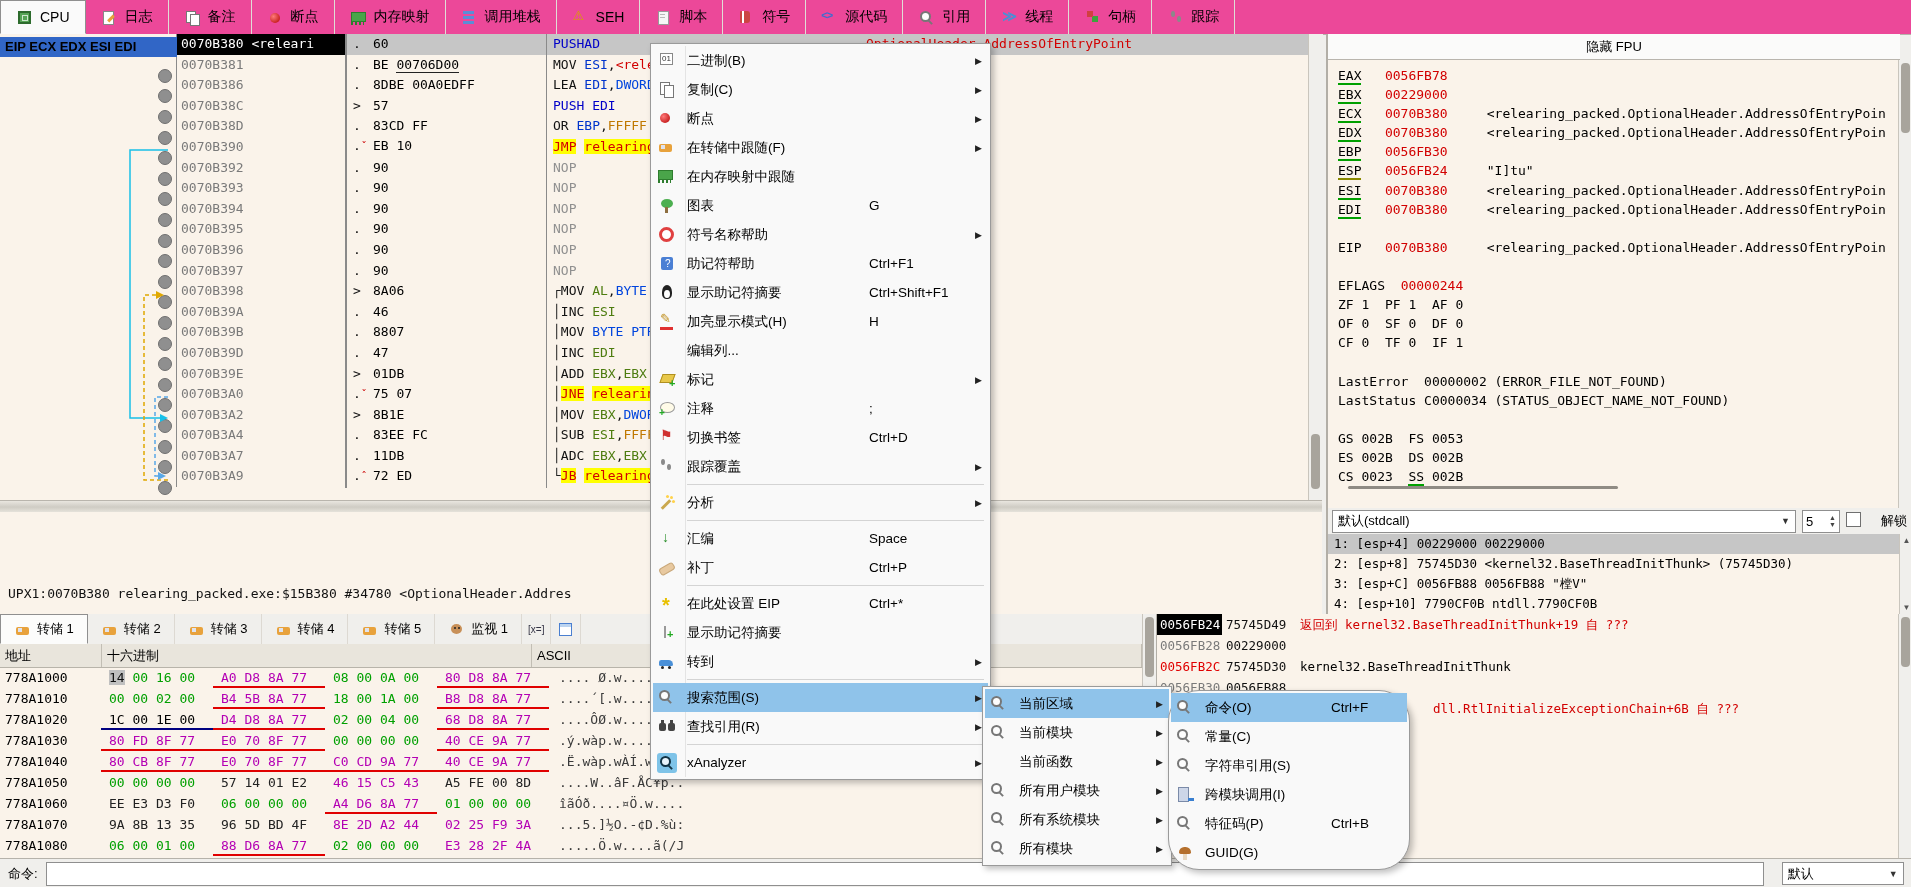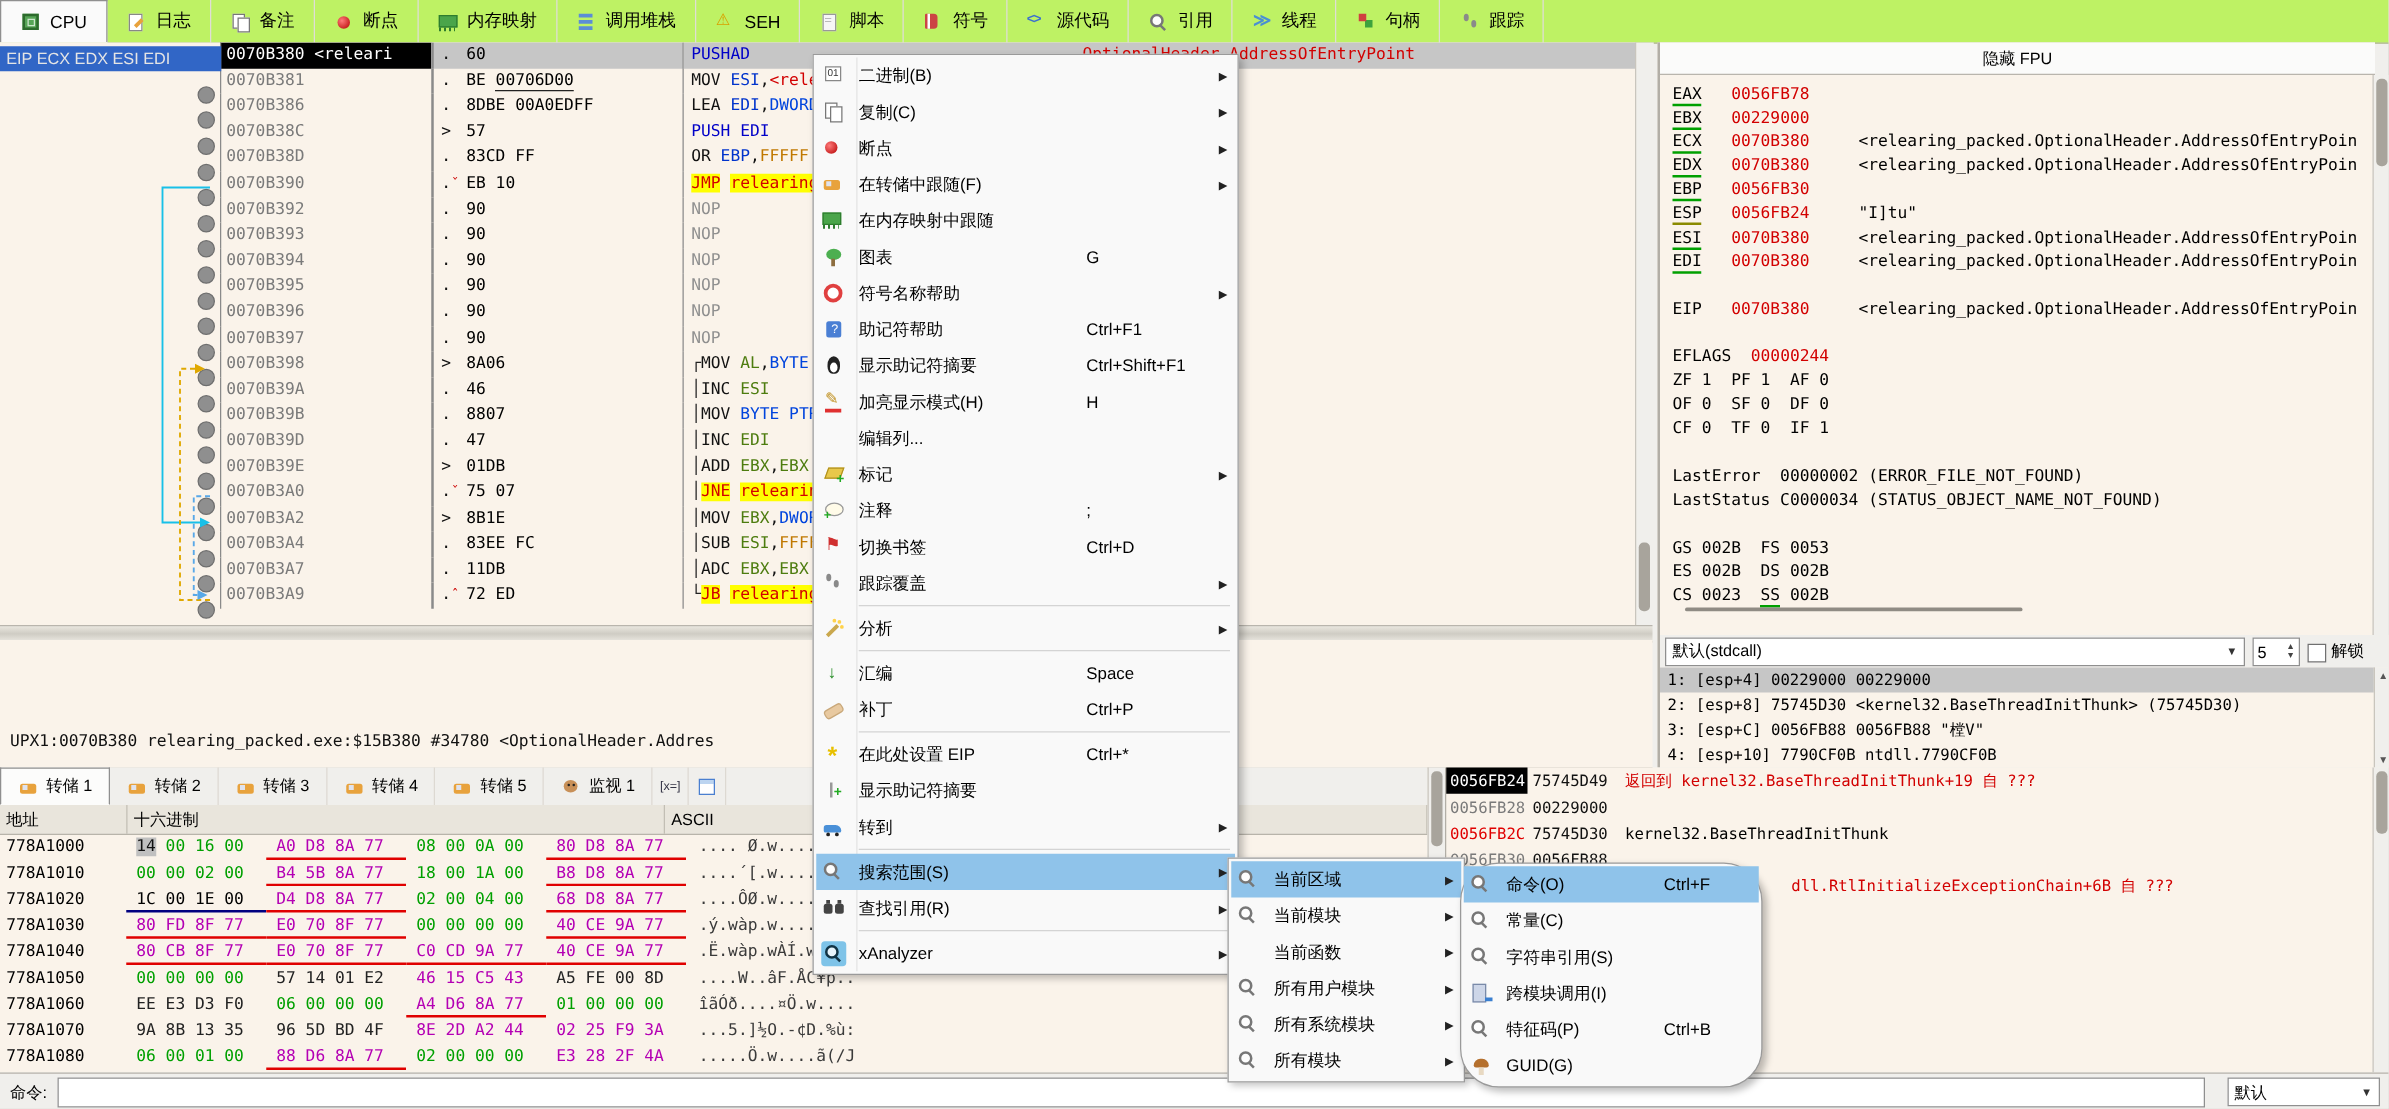--- a/index.html
+++ b/index.html
@@ -1,21 +1,21 @@
 <!DOCTYPE html>
 <html><head>
 <meta charset="utf-8">
 <style>
   html,body{margin:0;padding:0;background:#cfccc6;}
   #root{position:relative;width:1911px;height:887px;overflow:hidden;background:#f0efec;
         font-family:"Liberation Sans",sans-serif;font-size:13px;color:#000;}
   .mono{font-family:"DejaVu Sans Mono",monospace;}
 
   
-  #tabbar{position:absolute;left:0;top:0;width:1911px;height:34px;background:#bef264;
+  #tabbar{position:absolute;left:0;top:0;width:1911px;height:34px;background:#ec4899;
           border-bottom:1px solid #b6b2aa;display:flex;align-items:stretch;}
   .tab{display:flex;align-items:center;gap:7px;padding:0 15px;font-size:14px;cursor:default;
        border-right:1px solid #e0ddd6;}
   .tab.active{background:#fafafa;border:1px solid #8f8f8f;border-bottom:1px solid #fafafa;}
 
   
   .mi{width:20px;height:20px;display:inline-block;position:relative;flex:0 0 auto;}
   .ti{width:17px;height:17px;}
   .mi::before,.mi::after{position:absolute;content:"";}
   .mi-chip::before{width:9px;height:9px;background:#56a456;border:2px solid #2d6b2d;top:2px;left:2px;}
@@ -95,22 +95,22 @@
        background:#8f8f8f;border:1px solid #6f6f6f;}
   .daddr{flex:0 0 164px;color:#7a7a7a;padding-left:4px;border-left:1px solid #8a8a8a;}
   .daddr.dsel{background:#000;color:#fff;}
   .dbytes{flex:0 0 193px;border-left:2px solid #8a8a8a;border-right:1px solid #8a8a8a;
           padding-left:6px;white-space:pre;}
   .dpfx{display:inline-block;width:20px;color:#111;}
   .dpfx .jarr{color:#cc0000;font-size:11px;}
   .dinstr{flex:1 1 auto;padding-left:6px;white-space:pre;overflow:hidden;}
   .drow.sel .dbytes,.drow.sel .dinstr{background:#c6c6c6;}
   .dcomment{position:absolute;left:866px;top:0;color:#d20000;white-space:pre;}
-  #eipbox{position:absolute;left:0;top:37px;width:172px;height:20px;background:#3166c6;color:#e5e5e5;
-          z-index:5;font-size:13px;line-height:20px;padding-left:5px;white-space:pre;}
+  #eipbox{position:absolute;left:0;top:37px;width:172px;height:20px;background:#3166c6;color:#000000;
+          z-index:5;font-size:13px;line-height:20px;padding-left:5px;white-space:pre;font-weight:bold;}
   #jumpsvg{position:absolute;left:122px;top:37px;z-index:4;pointer-events:none;}
   
   .s-k{color:#111;} .s-dim{color:#909090;} .s-pu{color:#0000c8;}
   .s-reg{color:#4d7c0f;} .s-regb{color:#0033cc;} .s-kw{color:#0044dd;}
   .s-num{color:#c07800;} .s-ptr{color:#d20000;}
   .s-jy{background:#ffff00;color:#d20000;}
   .s-ub{border-bottom:1px solid #222;}
   .s-brk{color:#222;}
   #disasm-scroll{position:absolute;left:1308px;top:34px;width:14px;height:466px;background:#f0efec;
       border-left:1px solid #c9c5bd;}
@@ -135,21 +135,21 @@
   #reg-scroll{position:absolute;left:1898px;top:60px;width:13px;height:448px;background:#f0efec;border-left:1px solid #c9c5bd;}
 
   
   #args{position:absolute;left:1326px;top:508px;width:585px;height:106px;background:#faf3ea;border-left:2px solid #b2aea6;}
   #argsbar{position:absolute;left:0;top:0;right:0;height:26px;background:#f0efec;display:flex;align-items:center;gap:6px;padding:0 4px;}
   #conv{flex:0 0 452px;height:21px;background:#fff;border:1px solid #8f8f8f;display:flex;align-items:center;
         padding:0 5px;justify-content:space-between;font-size:13px;}
   .varrow{font-size:9px;color:#333;}
   #spin{width:30px;height:21px;background:#fff;border:1px solid #8f8f8f;display:flex;align-items:center;padding:0 3px;justify-content:space-between;}
   .spinbtns{display:flex;flex-direction:column;font-size:7px;line-height:7px;color:#444;}
-  #unlock{display:flex;align-items:flex-end;gap:4px;}
+  #unlock{display:flex;align-items:flex-start;gap:20px;}
   #unlock .box{width:13px;height:13px;background:#fff;border:1px solid #707070;}
   .argrow{height:20px;line-height:20px;font-size:12.5px;white-space:pre;padding-left:6px;
           font-family:"DejaVu Sans Mono",monospace;}
   .argrow.sel{background:#c6c6c6;}
   #args-scroll{position:absolute;right:0;top:26px;width:13px;bottom:0;background:#f0efec;border-left:1px solid #c9c5bd;
       display:flex;flex-direction:column;justify-content:space-between;align-items:center;font-size:8px;color:#555;padding:2px 0;}
 
   
   #dump{position:absolute;left:0;top:614px;width:1142px;height:244px;background:#faf3ea;}
   #dumptabs{position:absolute;left:0;top:0;right:0;height:30px;background:#f0efec;display:flex;border-bottom:1px solid #b6b2aa;}

